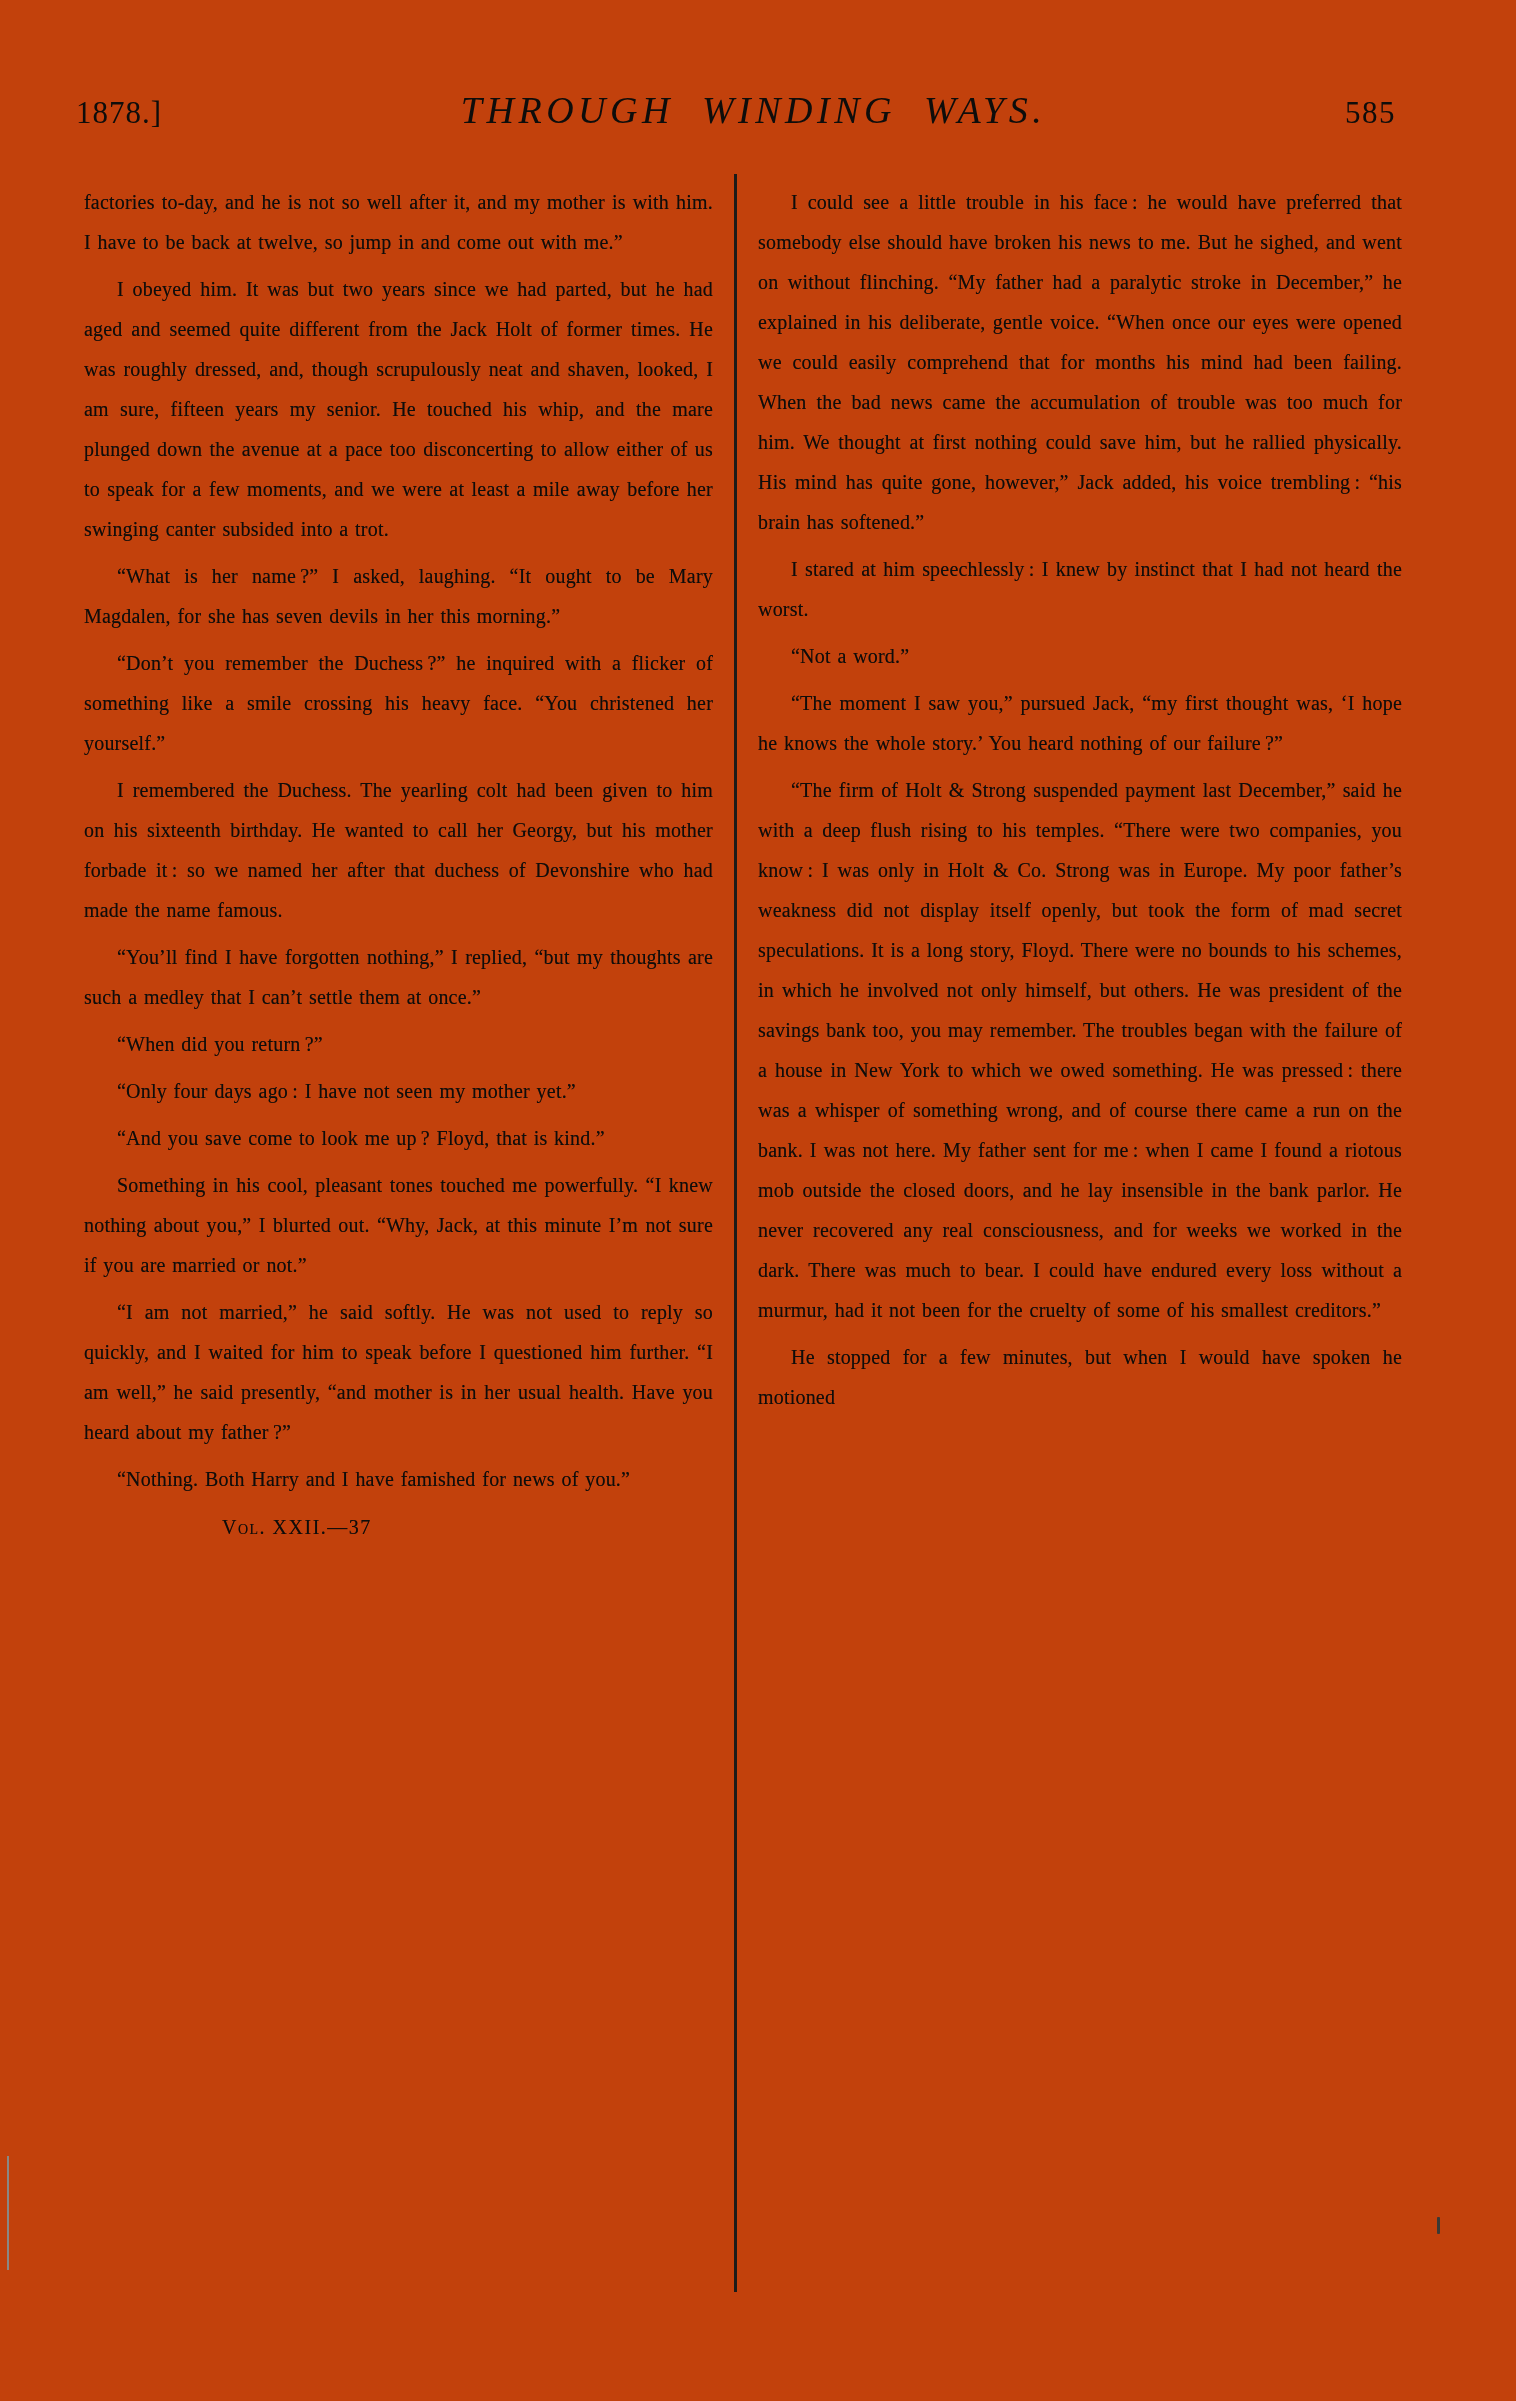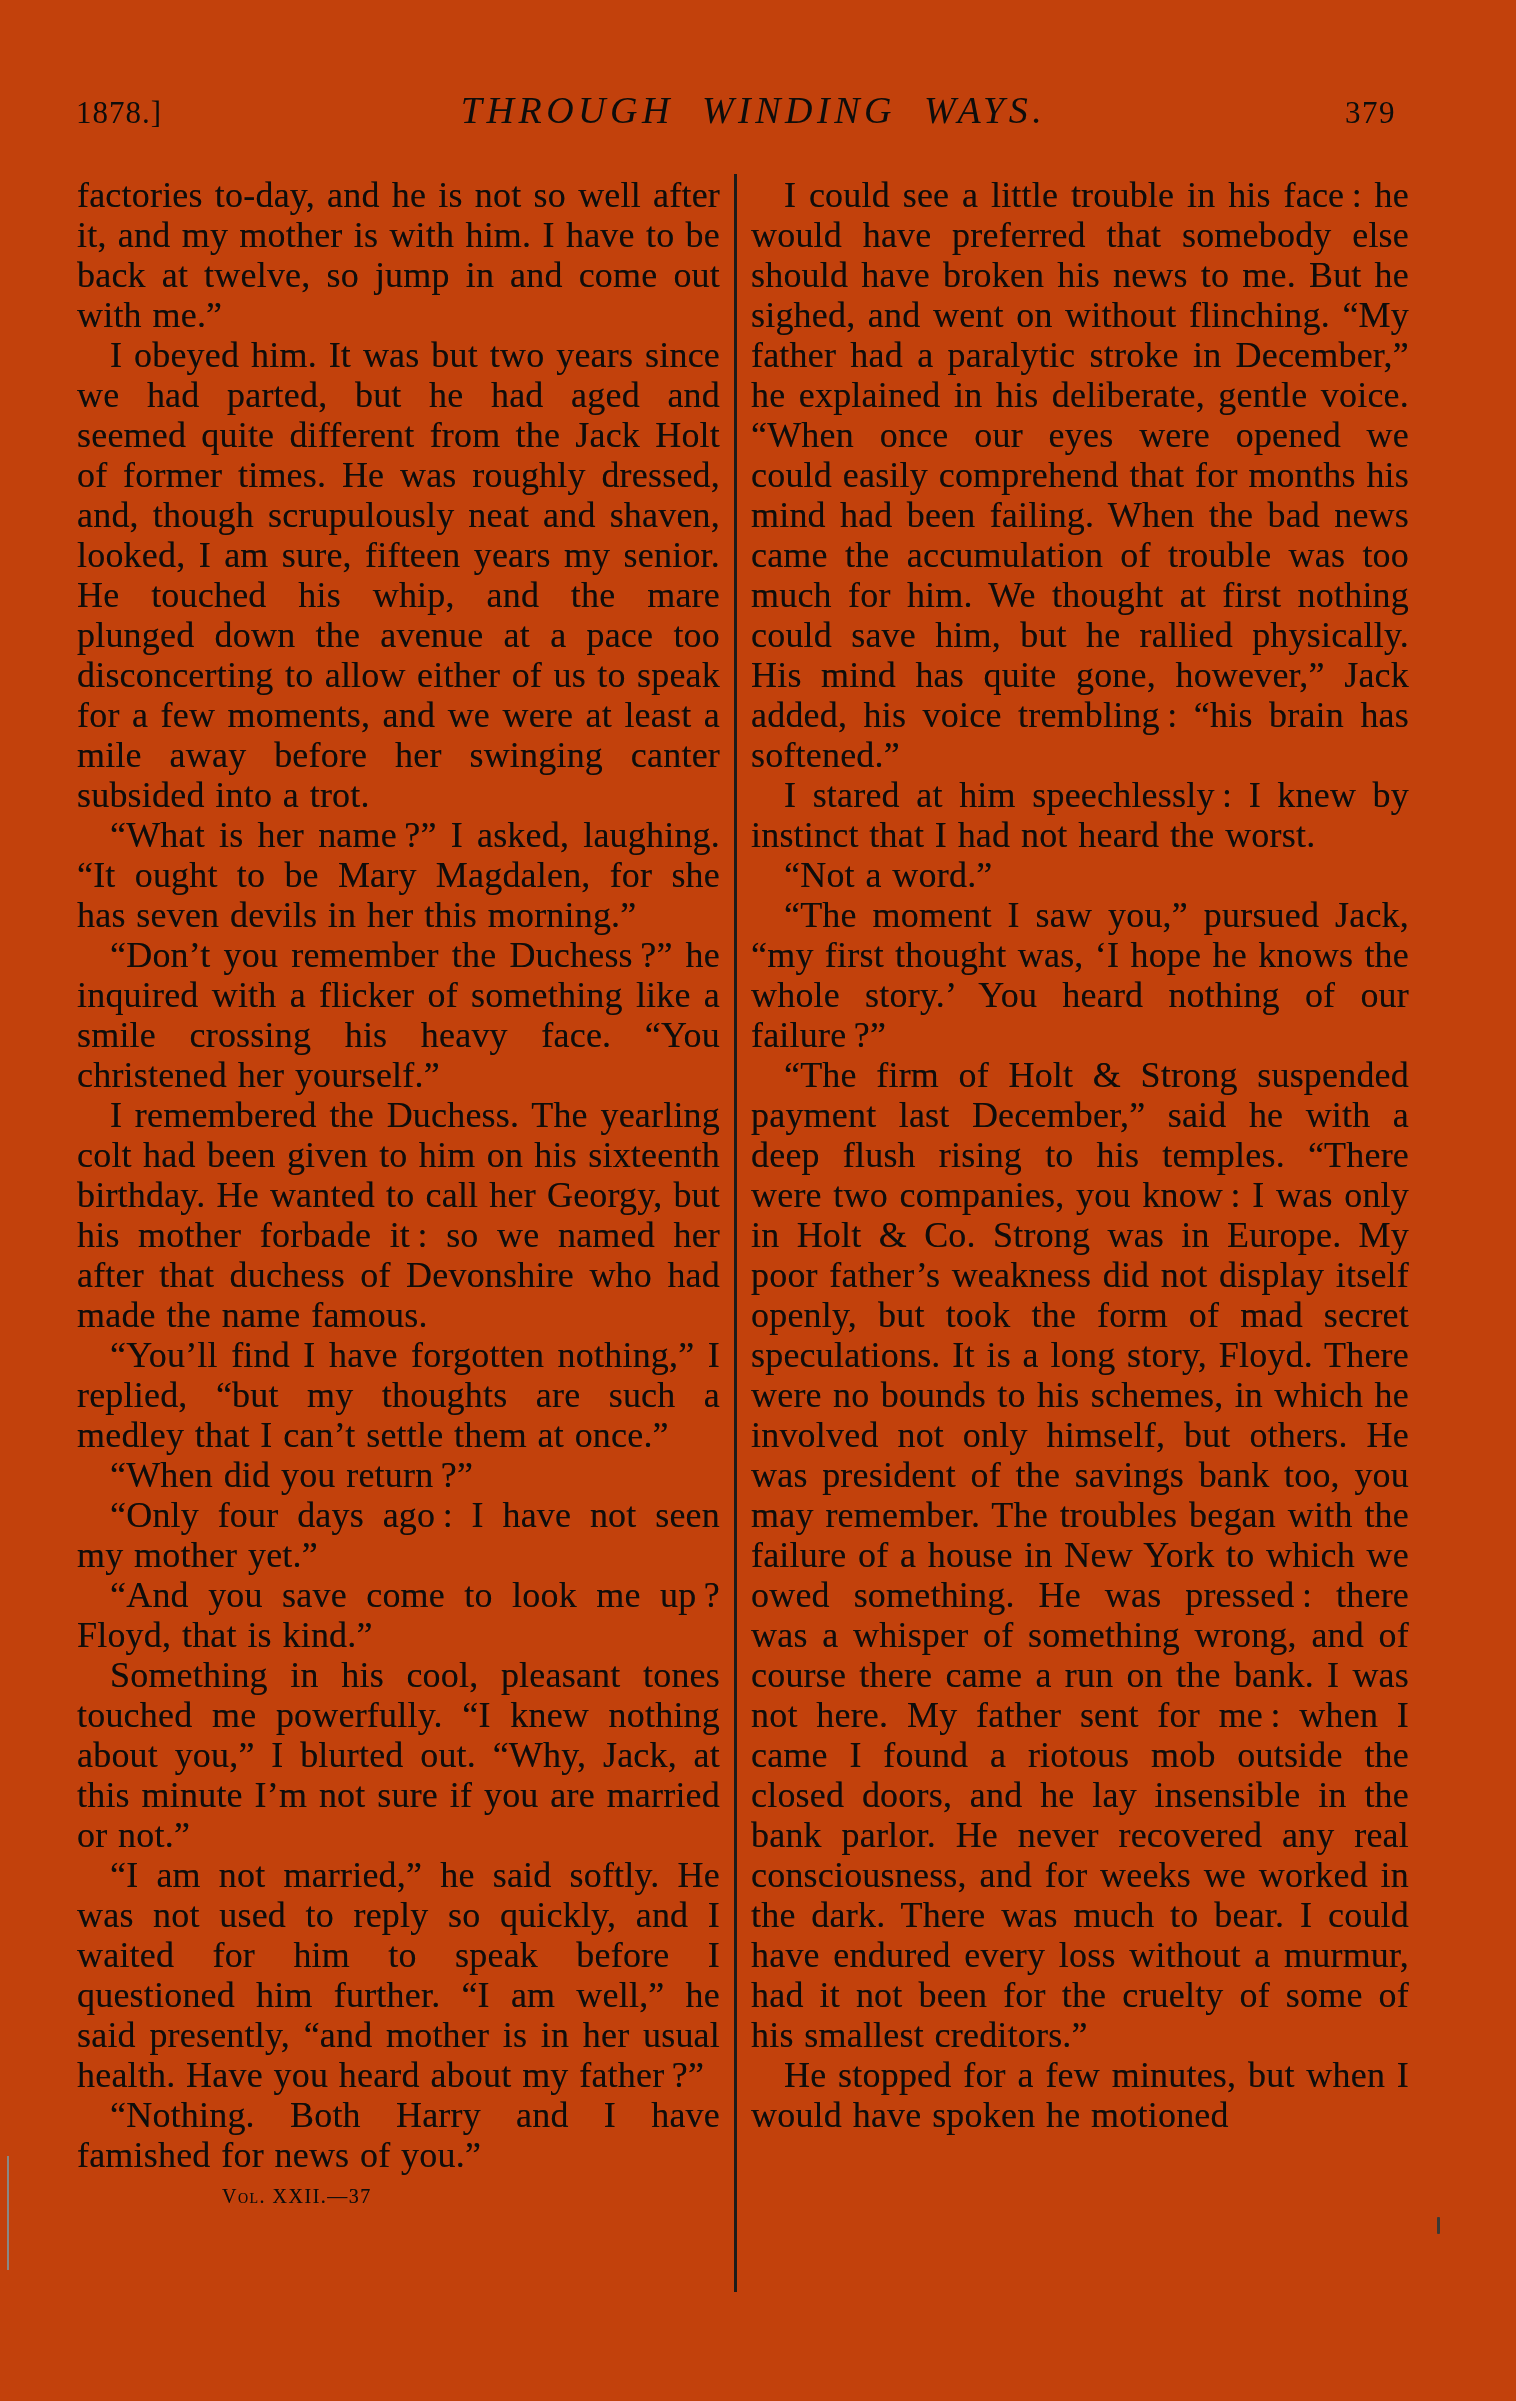--- a/index.html
+++ b/index.html
@@ -26,23 +26,23 @@
   }
   .header .pagenum{letter-spacing:1.5px;}
   .content{
     position:absolute;
     top:175px;left:77px;width:1332px;
     display:flex;justify-content:space-between;
   }
   .col-wrap.left{width:643px;}
   .col-wrap.right{width:658px;}
   .para{
-    margin:0;
+    margin:7px;
     text-align:justify;
-    font-size:36px;
+    font-size:20px;
     line-height:40px;
     letter-spacing:0.2px;
     word-spacing:1.5px;
     text-shadow:0 0 0.5px rgba(10,10,10,0.45);
   }
   .para.indent{text-indent:33px;}
   .footer{
     padding-left:145px;
     font-size:20px;
     line-height:42px;
@@ -71,21 +71,21 @@
   }
 </style>
 </head>
 <body>
 
 <div class="page">
 
   <div class="header">
     <span class="date">1878.]</span>
     <span class="title">THROUGH WINDING WAYS.</span>
-    <span class="pagenum">379</span>
+    <span class="pagenum">585</span>
   </div>
 
   <div class="divider"></div>
 
   <div class="content">
     <div class="col-wrap left">
       <div>
           <p class="para">factories to-day, and he is not so well after it, and my mother is with him. I have to be back at twelve, so jump in and come out with me.”</p>
           <p class="para indent">I obeyed him. It was but two years since we had parted, but he had aged and seemed quite different from the Jack Holt of former times. He was roughly dressed, and, though scrupulously neat and shaven, looked, I am sure, fifteen years my senior. He touched his whip, and the mare plunged down the avenue at a pace too disconcerting to allow either of us to speak for a few moments, and we were at least a mile away before her swinging canter subsided into a trot.</p>
           <p class="para indent">“What is her name ?” I asked, laughing. “It ought to be Mary Magdalen, for she has seven devils in her this morning.”</p>

